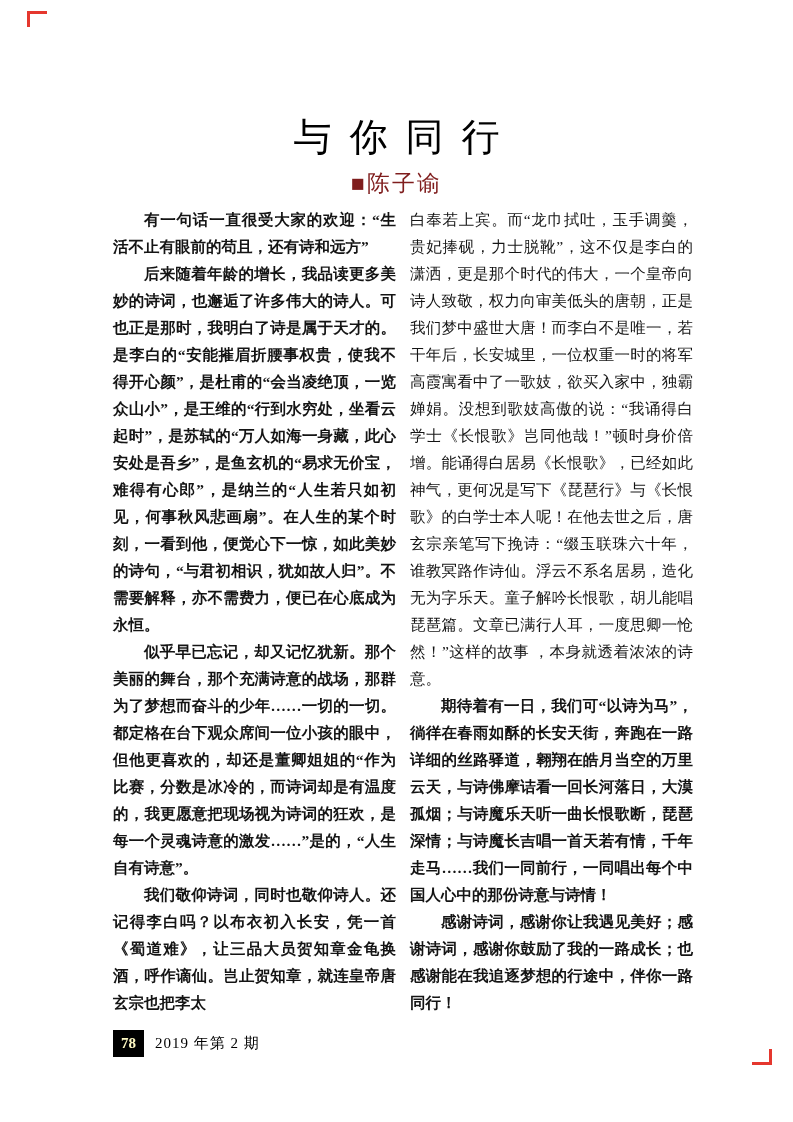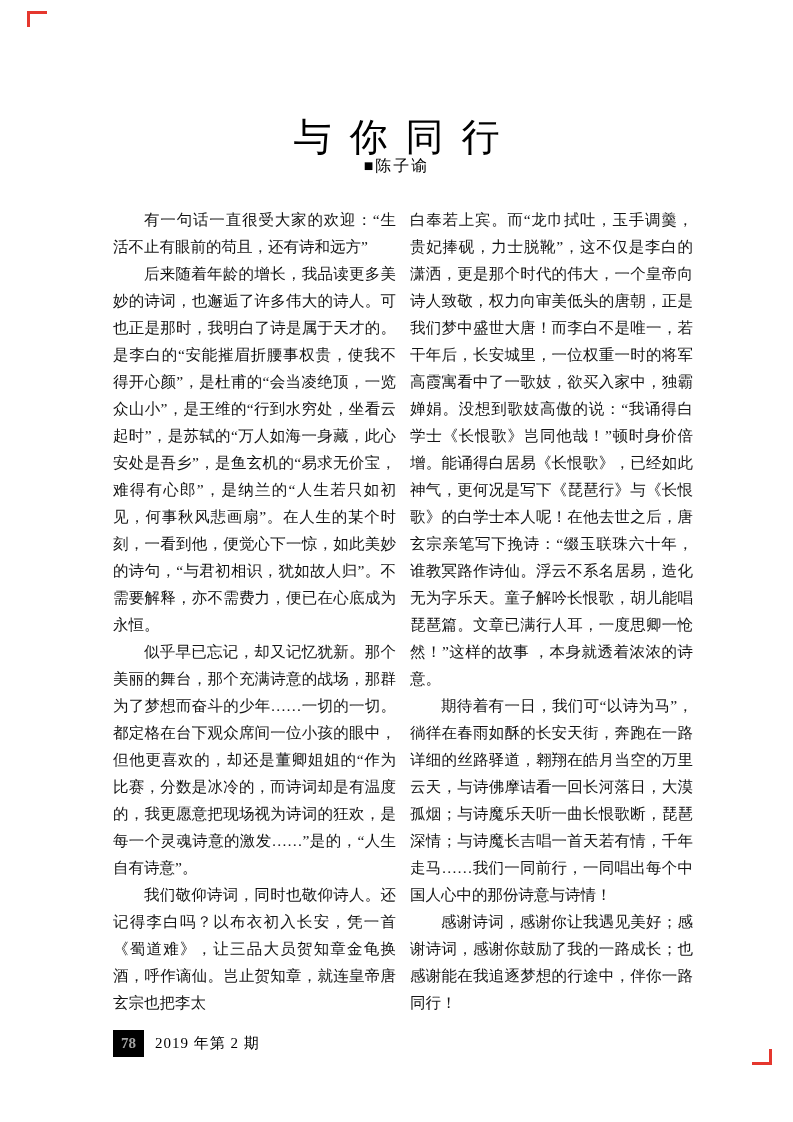--- a/index.html
+++ b/index.html
@@ -23,56 +23,56 @@
     text-align: center;
     font-family: "DejaVu Serif", serif;
     font-size: 38px;
     font-weight: 400;
     letter-spacing: 18px;
     text-indent: 18px;
     color: #000;
   }
   .author {
     position: absolute;
-    top: 156px; left: 0;
+    top: 168px; left: 0;
     width: 100%;
     text-align: center;
-    font-size: 16px;
+    font-size: 23px;
     letter-spacing: 2px;
-    color: #000000;
+    color: #7f1d1d;
   }
   .columns {
     position: absolute;
     left: 113px; top: 206px;
     width: 580px;
     display: flex;
     gap: 14px;
   }
   .col {
     width: 283px;
     font-size: 15.5px;
     line-height: 27px;
     text-align: justify;
     text-justify: inter-character;
     color: #141414;
   }
   .para { margin: 0; }
-  .para.indent { text-indent: 2em; }
+  .para.indent { text-indent: 2em; font-weight: bold; }
   .footer {
     position: absolute;
     left: 113px; top: 1030px;
     display: flex;
     align-items: center;
     gap: 11px;
     font-size: 15px;
     color: #000;
   }
   .pagenum {
     background: #000;
-    color: #a3a3a3;
+    color: #fef9c3;
     min-width: 31px;
     height: 27px;
     display: flex;
     align-items: center;
     justify-content: center;
     font-weight: bold;
     font-size: 15px;
   }
   .issue { letter-spacing: 1px; }
 </style>

